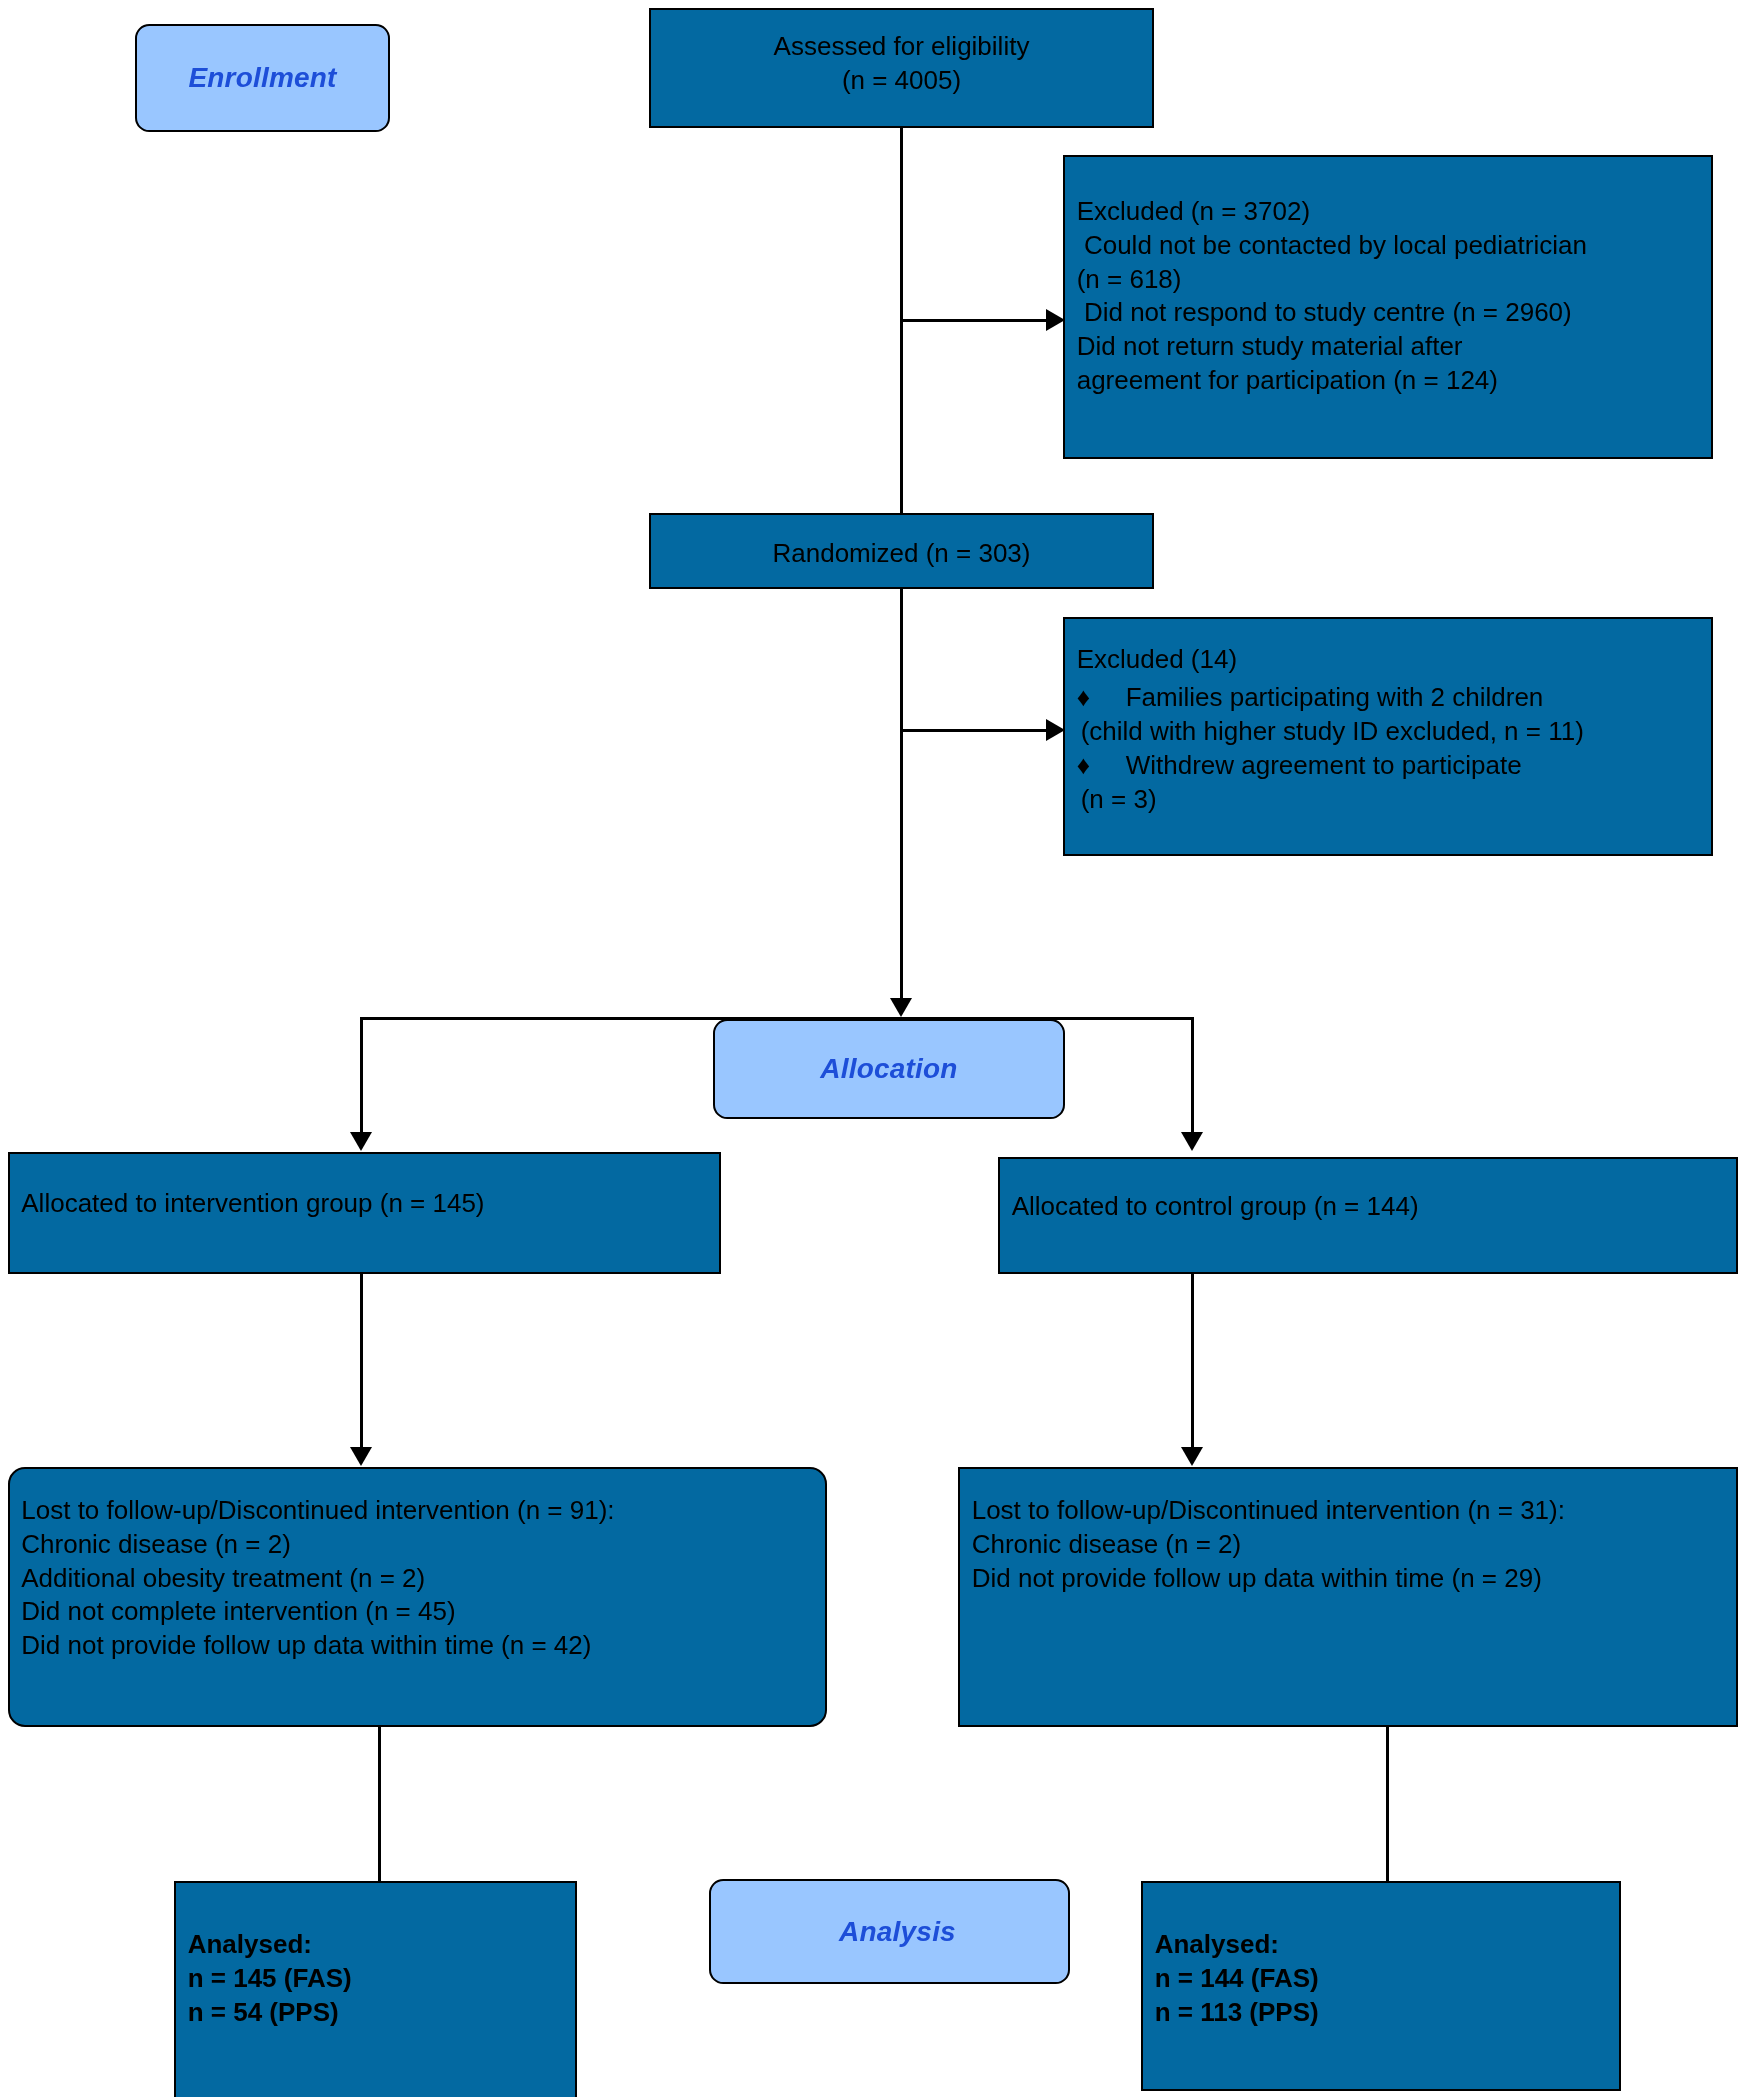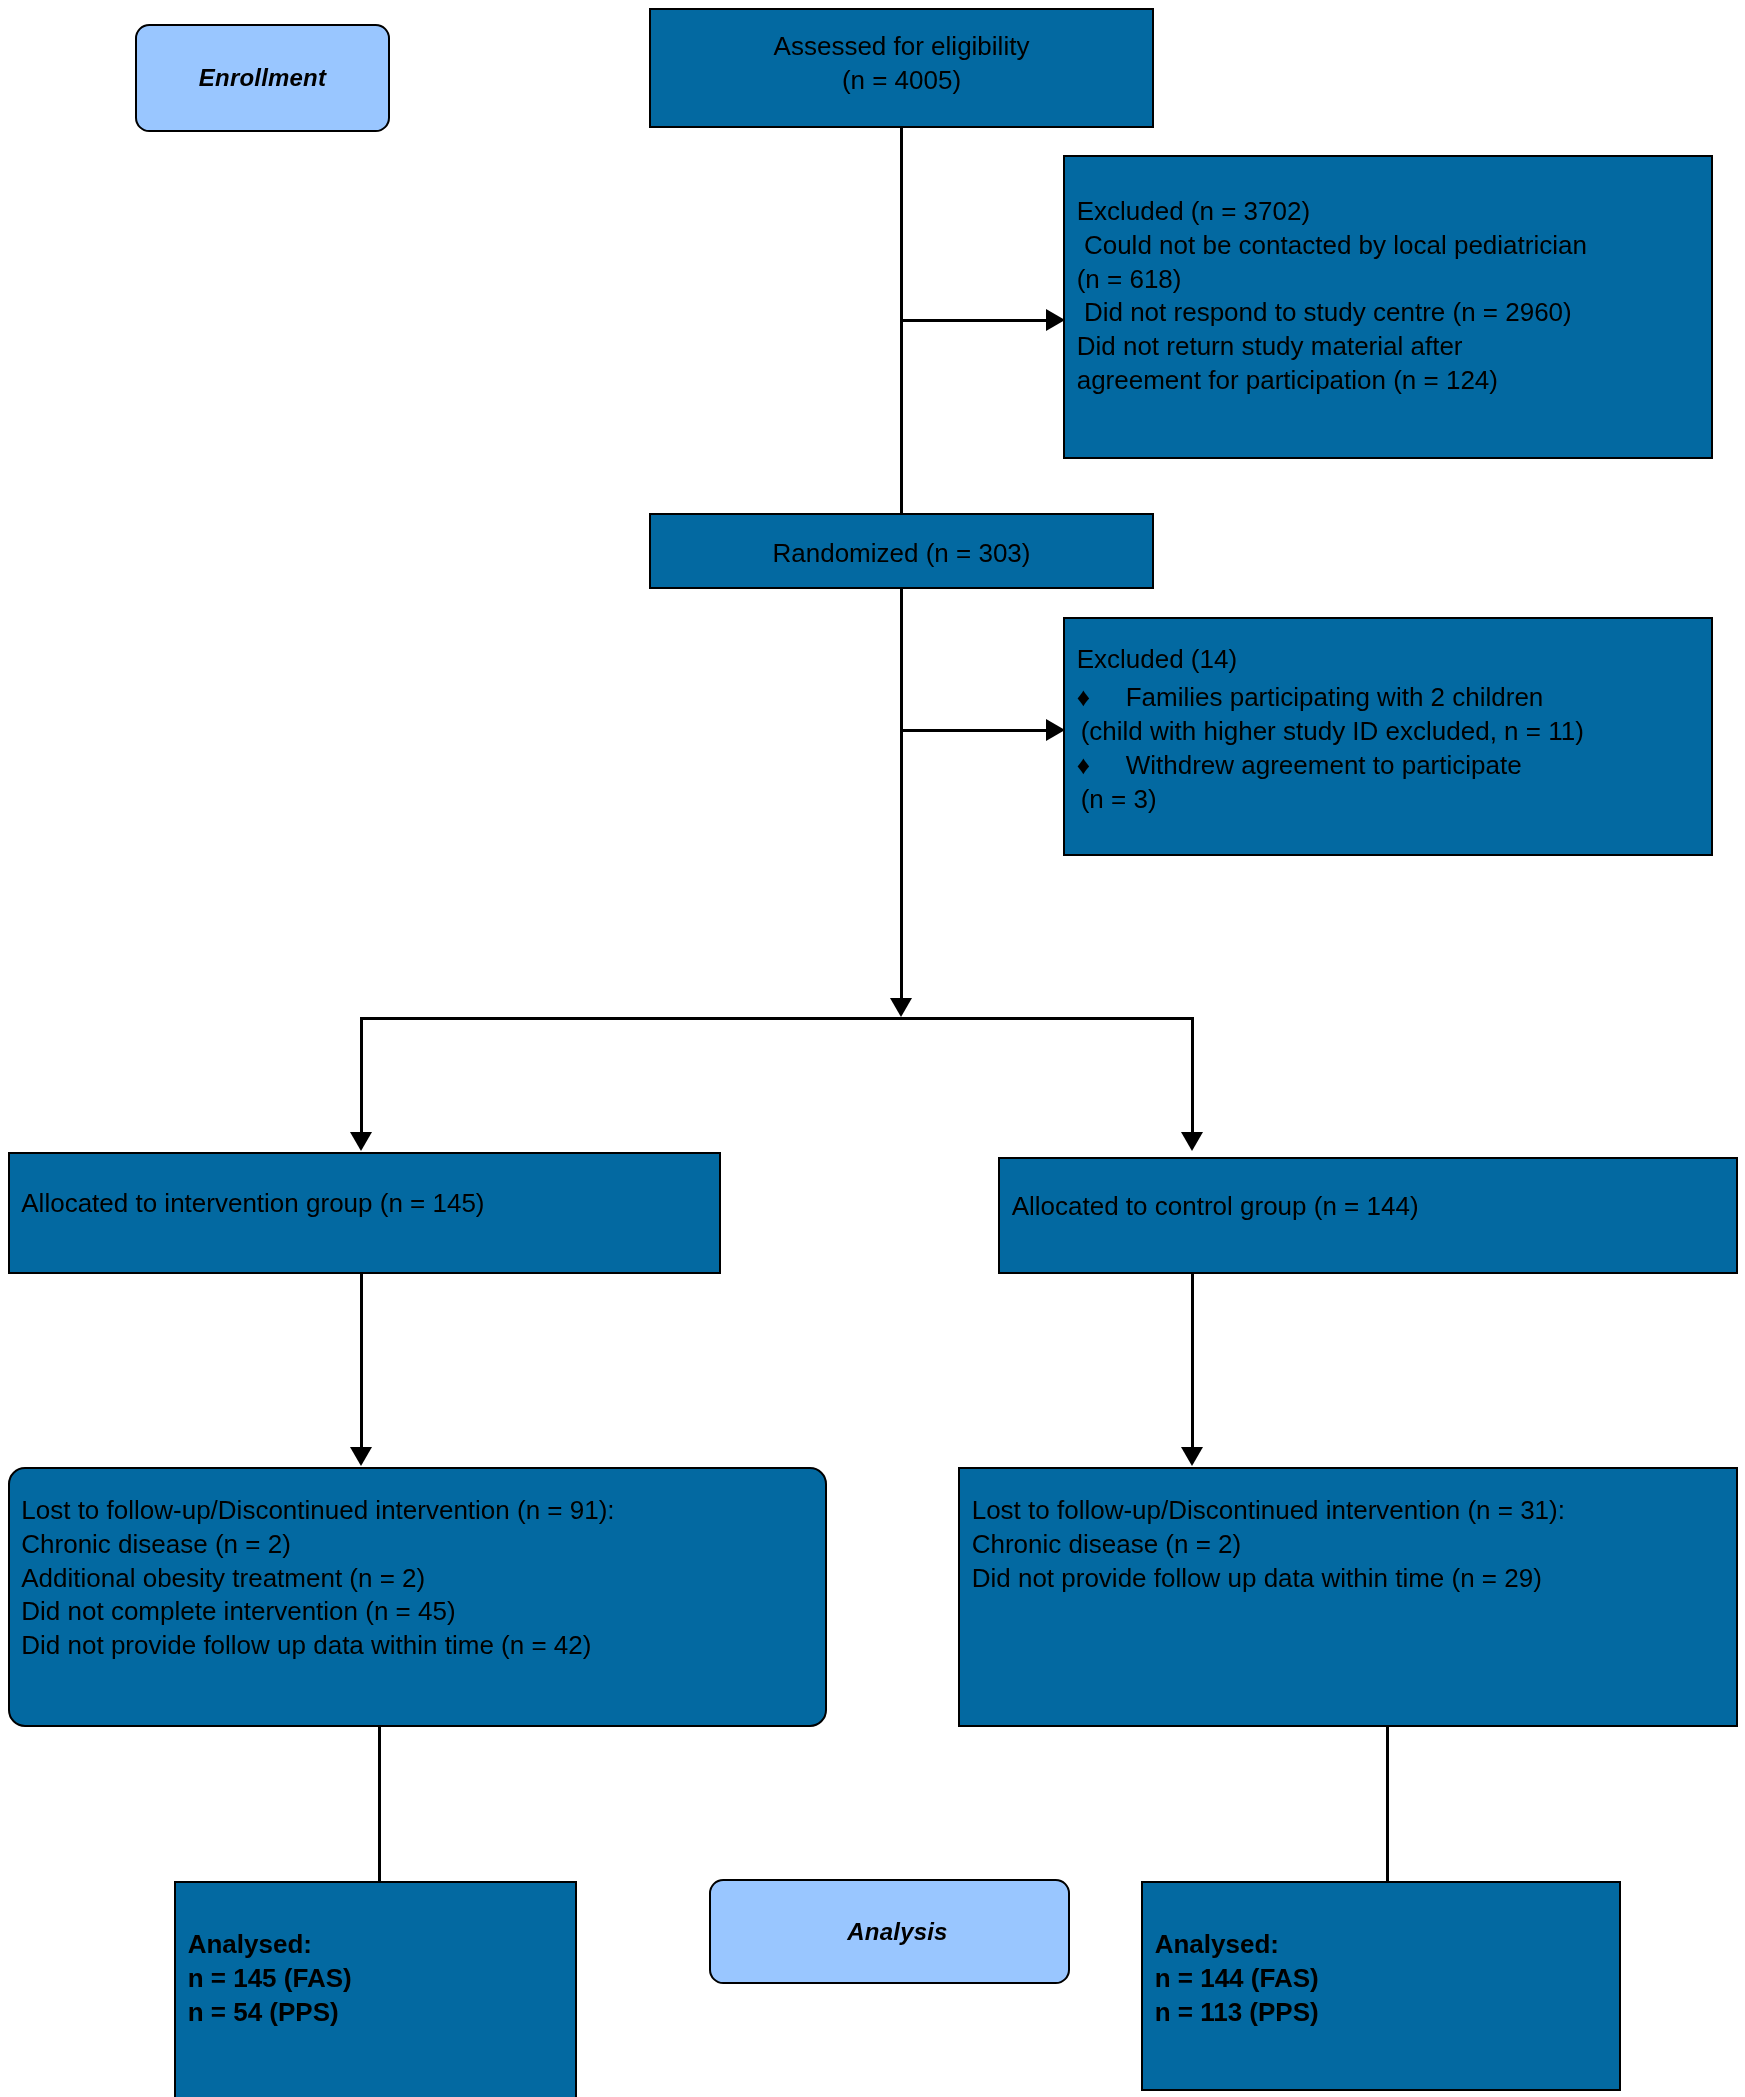--- a/index.html
+++ b/index.html
@@ -41,24 +41,24 @@
     box-sizing:border-box;
     background:#99C6FF;
     border:2.9px solid #000000;
     border-radius:14.3px;
     display:flex;
     align-items:center;
     justify-content:center;
     z-index:5;
   }
   .pill span{
-    font-size:24px;
+    font-size:28px;
     font-style:italic;
     font-weight:bold;
-    color:#000000;
+    color:#1d4ed8;
     letter-spacing:0.2px;
   }
 
   
   .vline{position:absolute;background:#000000;width:2.5px;}
   .hline{position:absolute;background:#000000;height:2.5px;}
 
   .arrow-down{
     position:absolute;
     width:0;height:0;
@@ -141,20 +141,23 @@
   <div class="arrow-down" style="left:890px; top:998px;"></div>
 
   <div class="hline" style="left:360px; top:1017px; width:834px;"></div>
 
   <div class="vline" style="left:360px; top:1017px; height:120px;"></div>
   <div class="arrow-down" style="left:350px; top:1132px;"></div>
 
   <div class="vline" style="left:1191px; top:1017px; height:120px;"></div>
   <div class="arrow-down" style="left:1181px; top:1132px;"></div>
 
+  <div class="pill" style="left:713px; top:1019px; width:352px; height:100px;">
+    <span>Allocation</span>
+  </div>
 
   <div class="box" style="left:7.6px; top:1152px; width:713px; height:122px;">
     <div class="txt" style="top:33px;">Allocated to intervention group (n = 145)</div>
   </div>
 
   <div class="box" style="left:998px; top:1157px; width:740px; height:117px;">
     <div class="txt" style="top:31px;">Allocated to control group (n = 144)</div>
   </div>
 
   <div class="vline" style="left:360px; top:1273px; height:178px;"></div>

